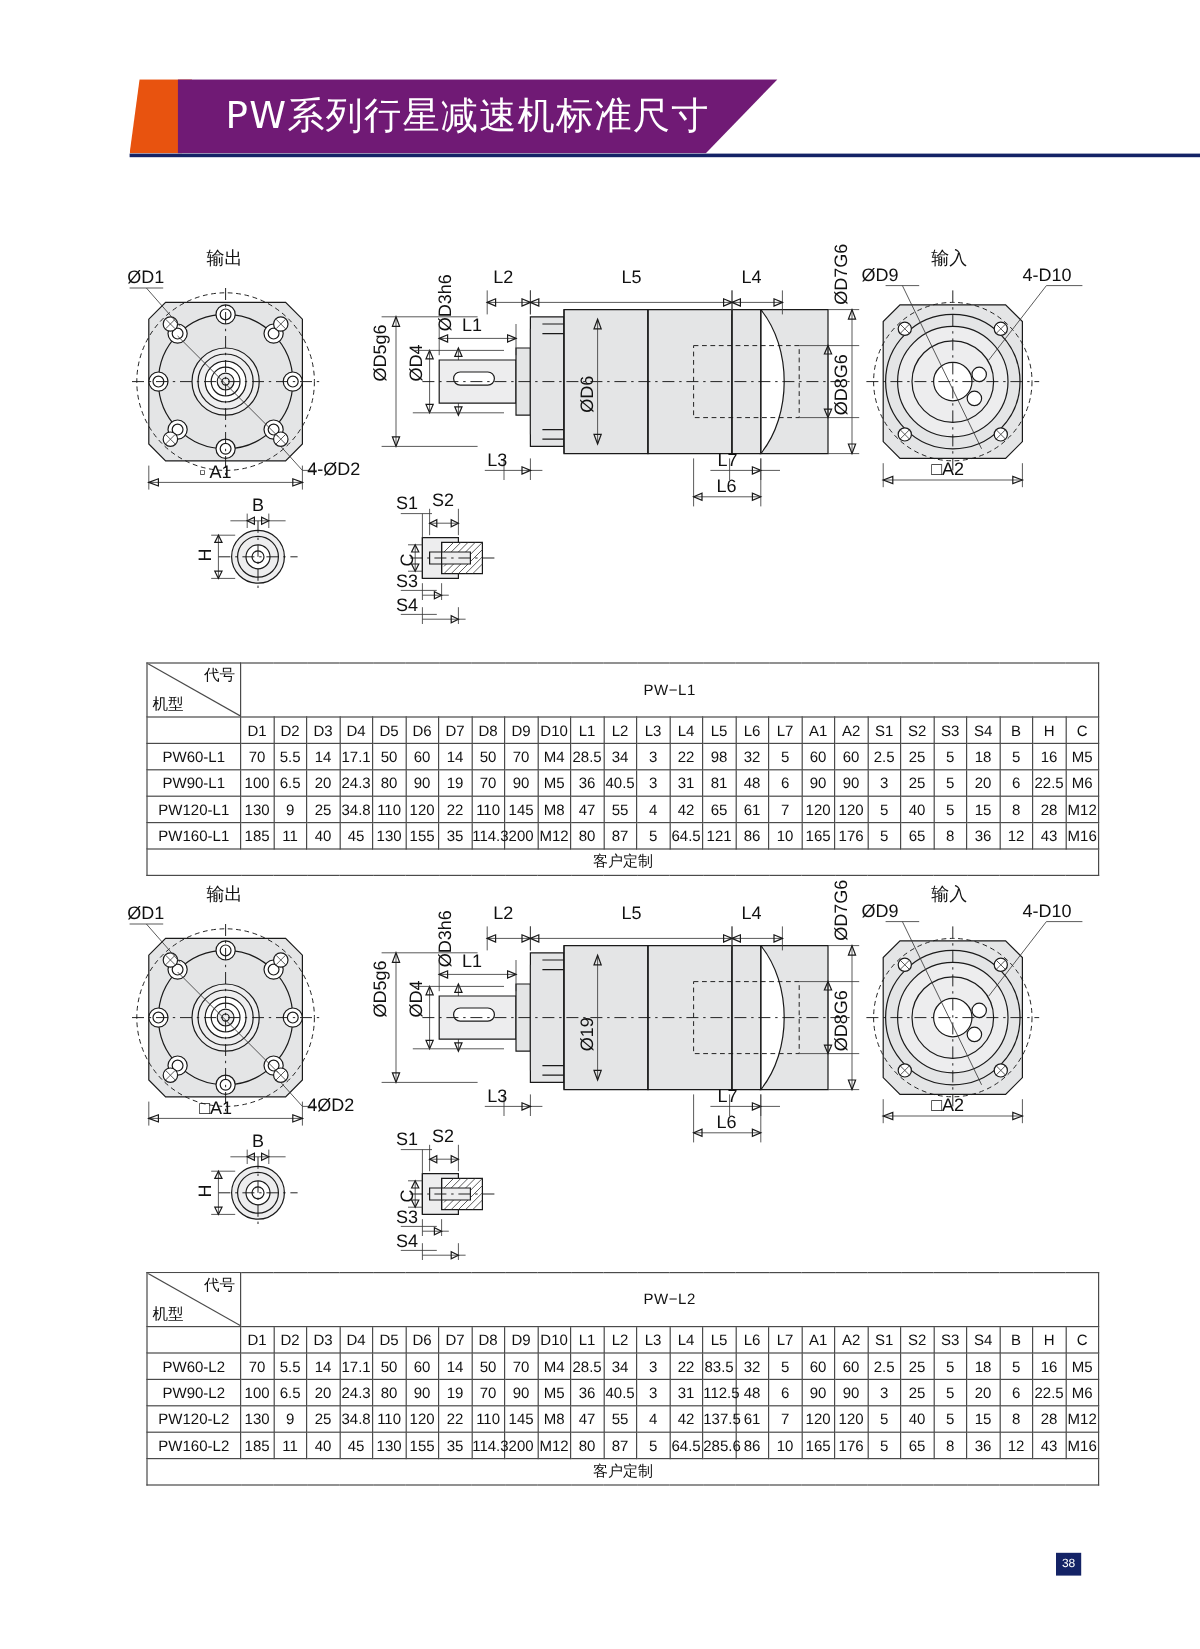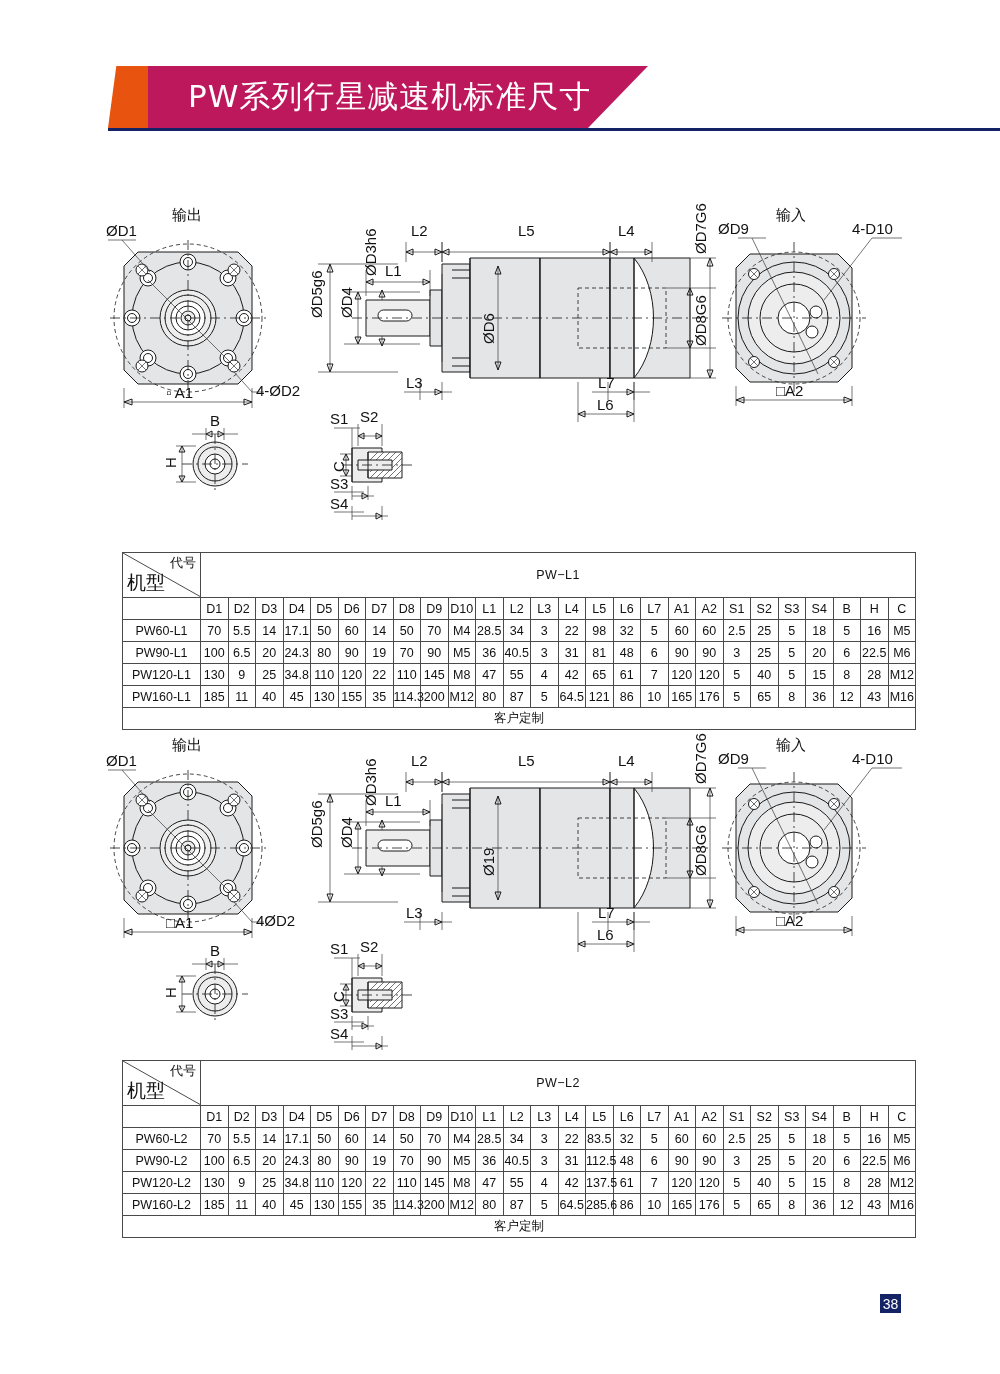--- a/index.html
+++ b/index.html
@@ -13,21 +13,21 @@
 
   
   .header{position:absolute;left:0;top:66px;width:1000px;height:72px;}
   .hdr-orange{
     position:absolute;left:108px;top:0;width:52px;height:62px;
     background:#e8530f;
     clip-path:polygon(16% 0,100% 0,84% 100%,0 100%);
   }
   .hdr-navy{
     position:absolute;left:148px;top:0;width:500px;height:62px;
-    background:#be185d;
+    background:#701a75;
     clip-path:polygon(0 0,100% 0,88% 100%,0 100%);
     display:flex;align-items:center;
   }
   .hdr-title{
     color:#ffffff;font-size:31px;letter-spacing:1px;
     margin-left:40px;white-space:nowrap;font-weight:400;
     font-family:"DejaVu Sans","Liberation Sans",sans-serif;
   }
   .hdr-rule{
     position:absolute;left:108px;top:62px;width:892px;height:3px;background:#142366;
@@ -60,34 +60,34 @@
     border:1px solid #4a4a4a;text-align:center;font-size:12.5px;
     height:21px;padding:0;color:#111;background:#ffffff;
   }
   td.corner{
     width:78px;height:44px;padding:0;position:relative;background:#e2e2e2;
   }
   .corner-inner{position:relative;width:100%;height:44px;overflow:hidden;}
   .corner-inner svg{position:absolute;left:0;top:0;}
   .corner-tr{position:absolute;right:4px;top:1px;font-size:13px;
     font-family:"DejaVu Sans","Liberation Sans",sans-serif;}
-  .corner-bl{position:absolute;left:4px;bottom:1px;font-size:19px;
+  .corner-bl{position:absolute;left:4px;bottom:1px;font-size:13px;
     font-family:Liberation Mono, monospace;}
   td.series{background:#e2e2e2;font-size:19px;letter-spacing:.5px;height:44px;}
   td.colhdr{background:#ffffff;font-size:12.5px;height:22px;}
   td.modelname{background:#e2e2e2;font-size:12.5px;text-align:left;padding-left:5px;}
   td.val{background:#e2e2e2;}
   td.custom{background:#ffffff;height:26px;font-size:14px;
     font-family:Liberation Sans, sans-serif;}
   td.blankhdr{background:#ffffff;}
 
   
   .pagebadge{
     position:absolute;left:880px;top:1294px;width:21px;height:19px;
-    background:#142366;color:#fff;font-size:14px;
+    background:#142366;color:#fff;font-size:10px;
     display:flex;align-items:center;justify-content:center;
     font-family:"Liberation Sans","DejaVu Sans",sans-serif;
   }
 </style>
 </head>
 <body>
 
 <div class="page">
 
   <div class="header">

